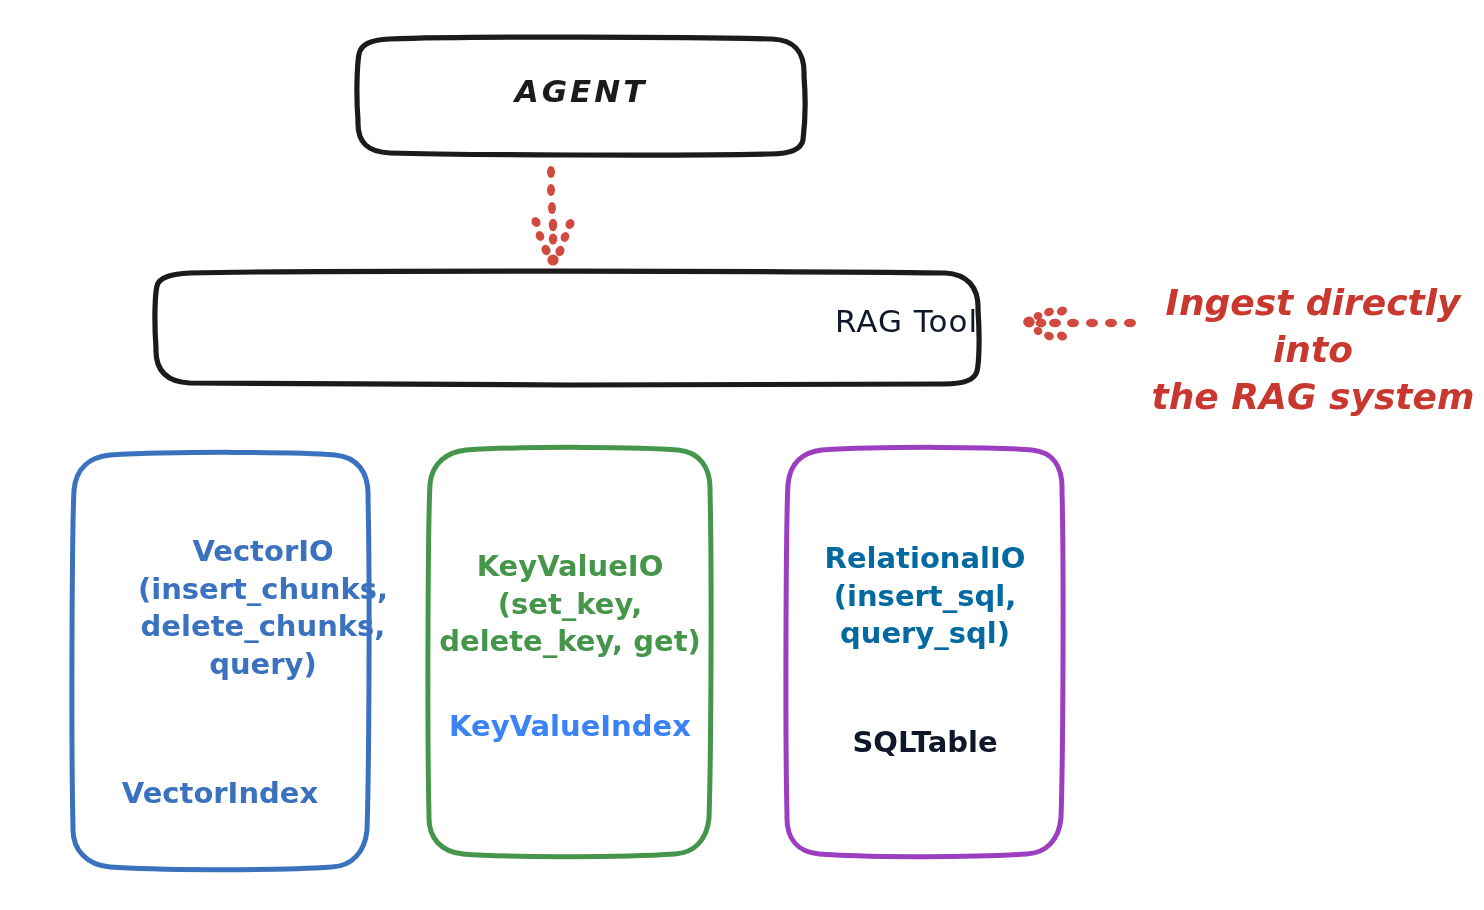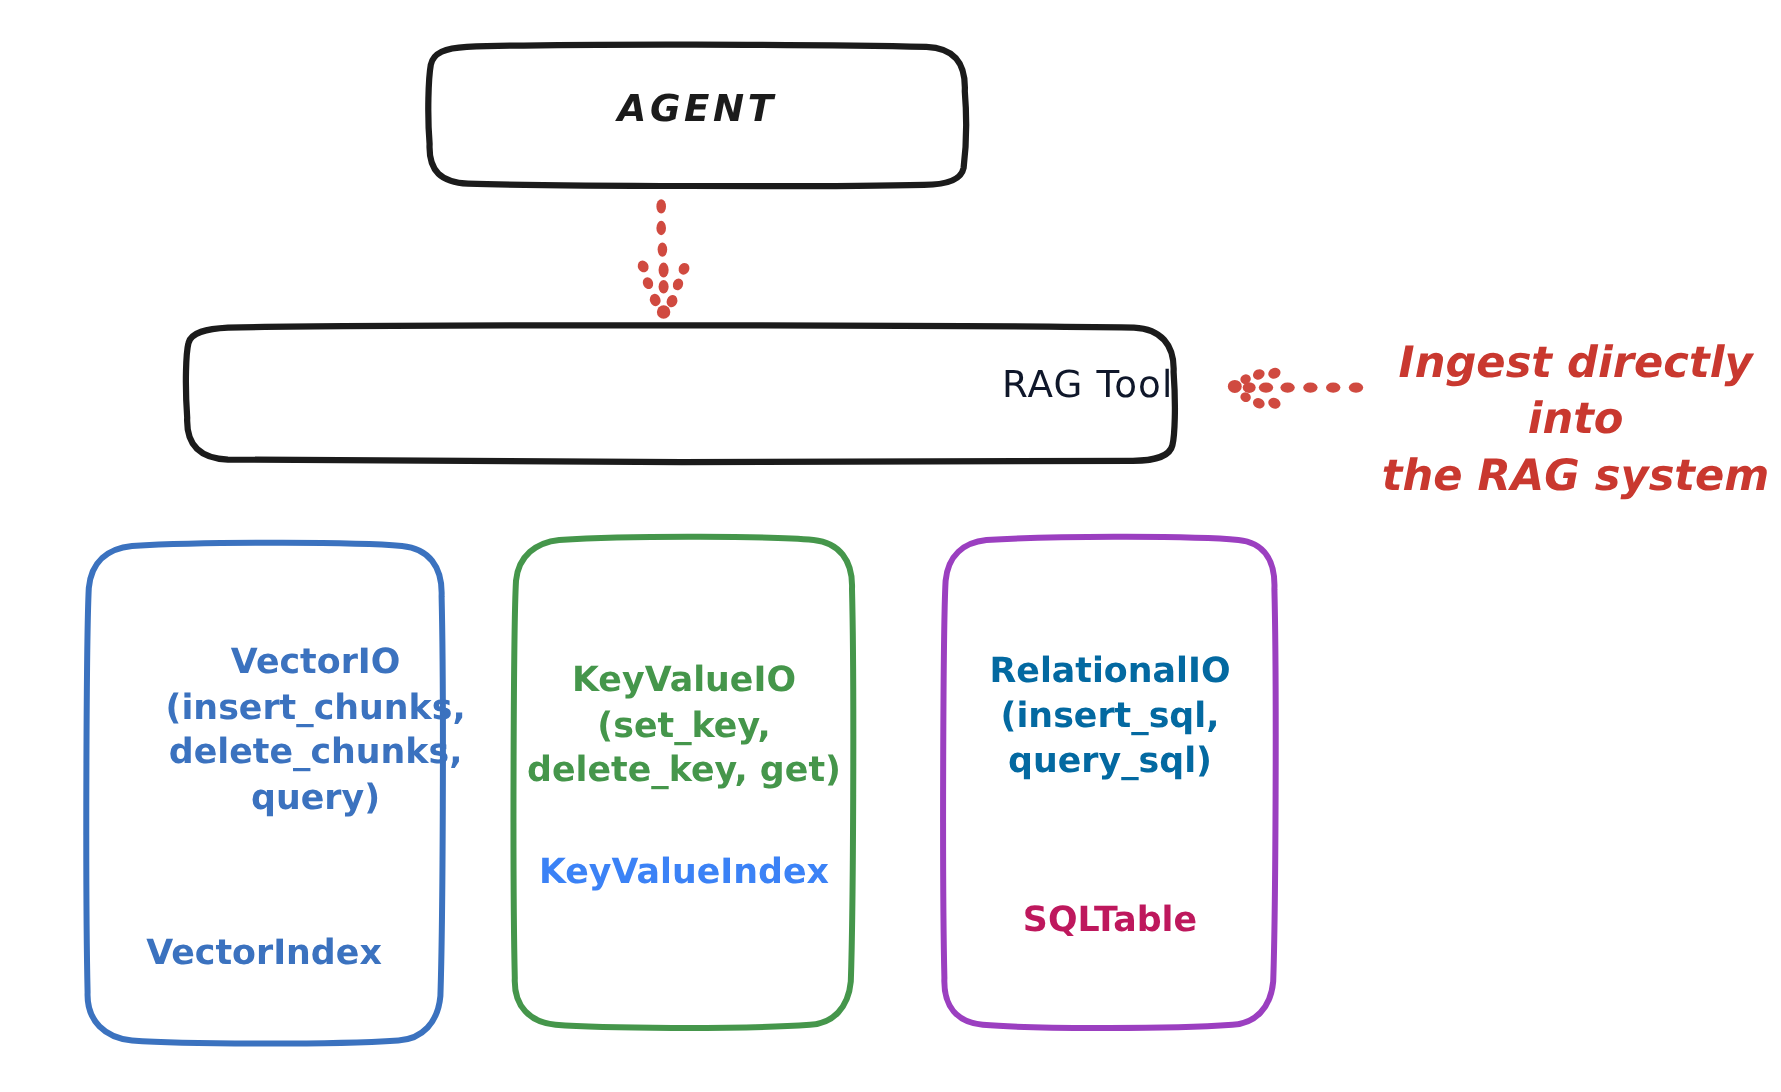--- a/index.html
+++ b/index.html
@@ -68,21 +68,21 @@
     pointer-events: none;
   }
 
   #vectorio-api   { left: 76px;  top: 533px; width: 288px; color: #3b72bf; margin-left: 43px; }
   #vectorio-index { left: 76px;  top: 775px; width: 288px; color: #3b72bf; }
 
   #keyvalueio-api   { left: 428px; top: 548px; width: 284px; color: #45964b; }
   #keyvalueio-index { left: 428px; top: 708px; width: 284px; color: #3b82f6; }
 
   #relationalio-api   { left: 785px; top: 540px; width: 280px; color: #0369a1; }
-  #relationalio-index { left: 785px; top: 748px; width: 280px; color: #be185d; }
+  #relationalio-index { left: 785px; top: 724px; width: 280px; color: #0f172a; }
 
   
   #annotation-text {
     position: absolute;
     left: 1148px;
     top: 280px;
     width: 330px;
     font-size: 36px;
     line-height: 1.30;
     color: #c9382f;

